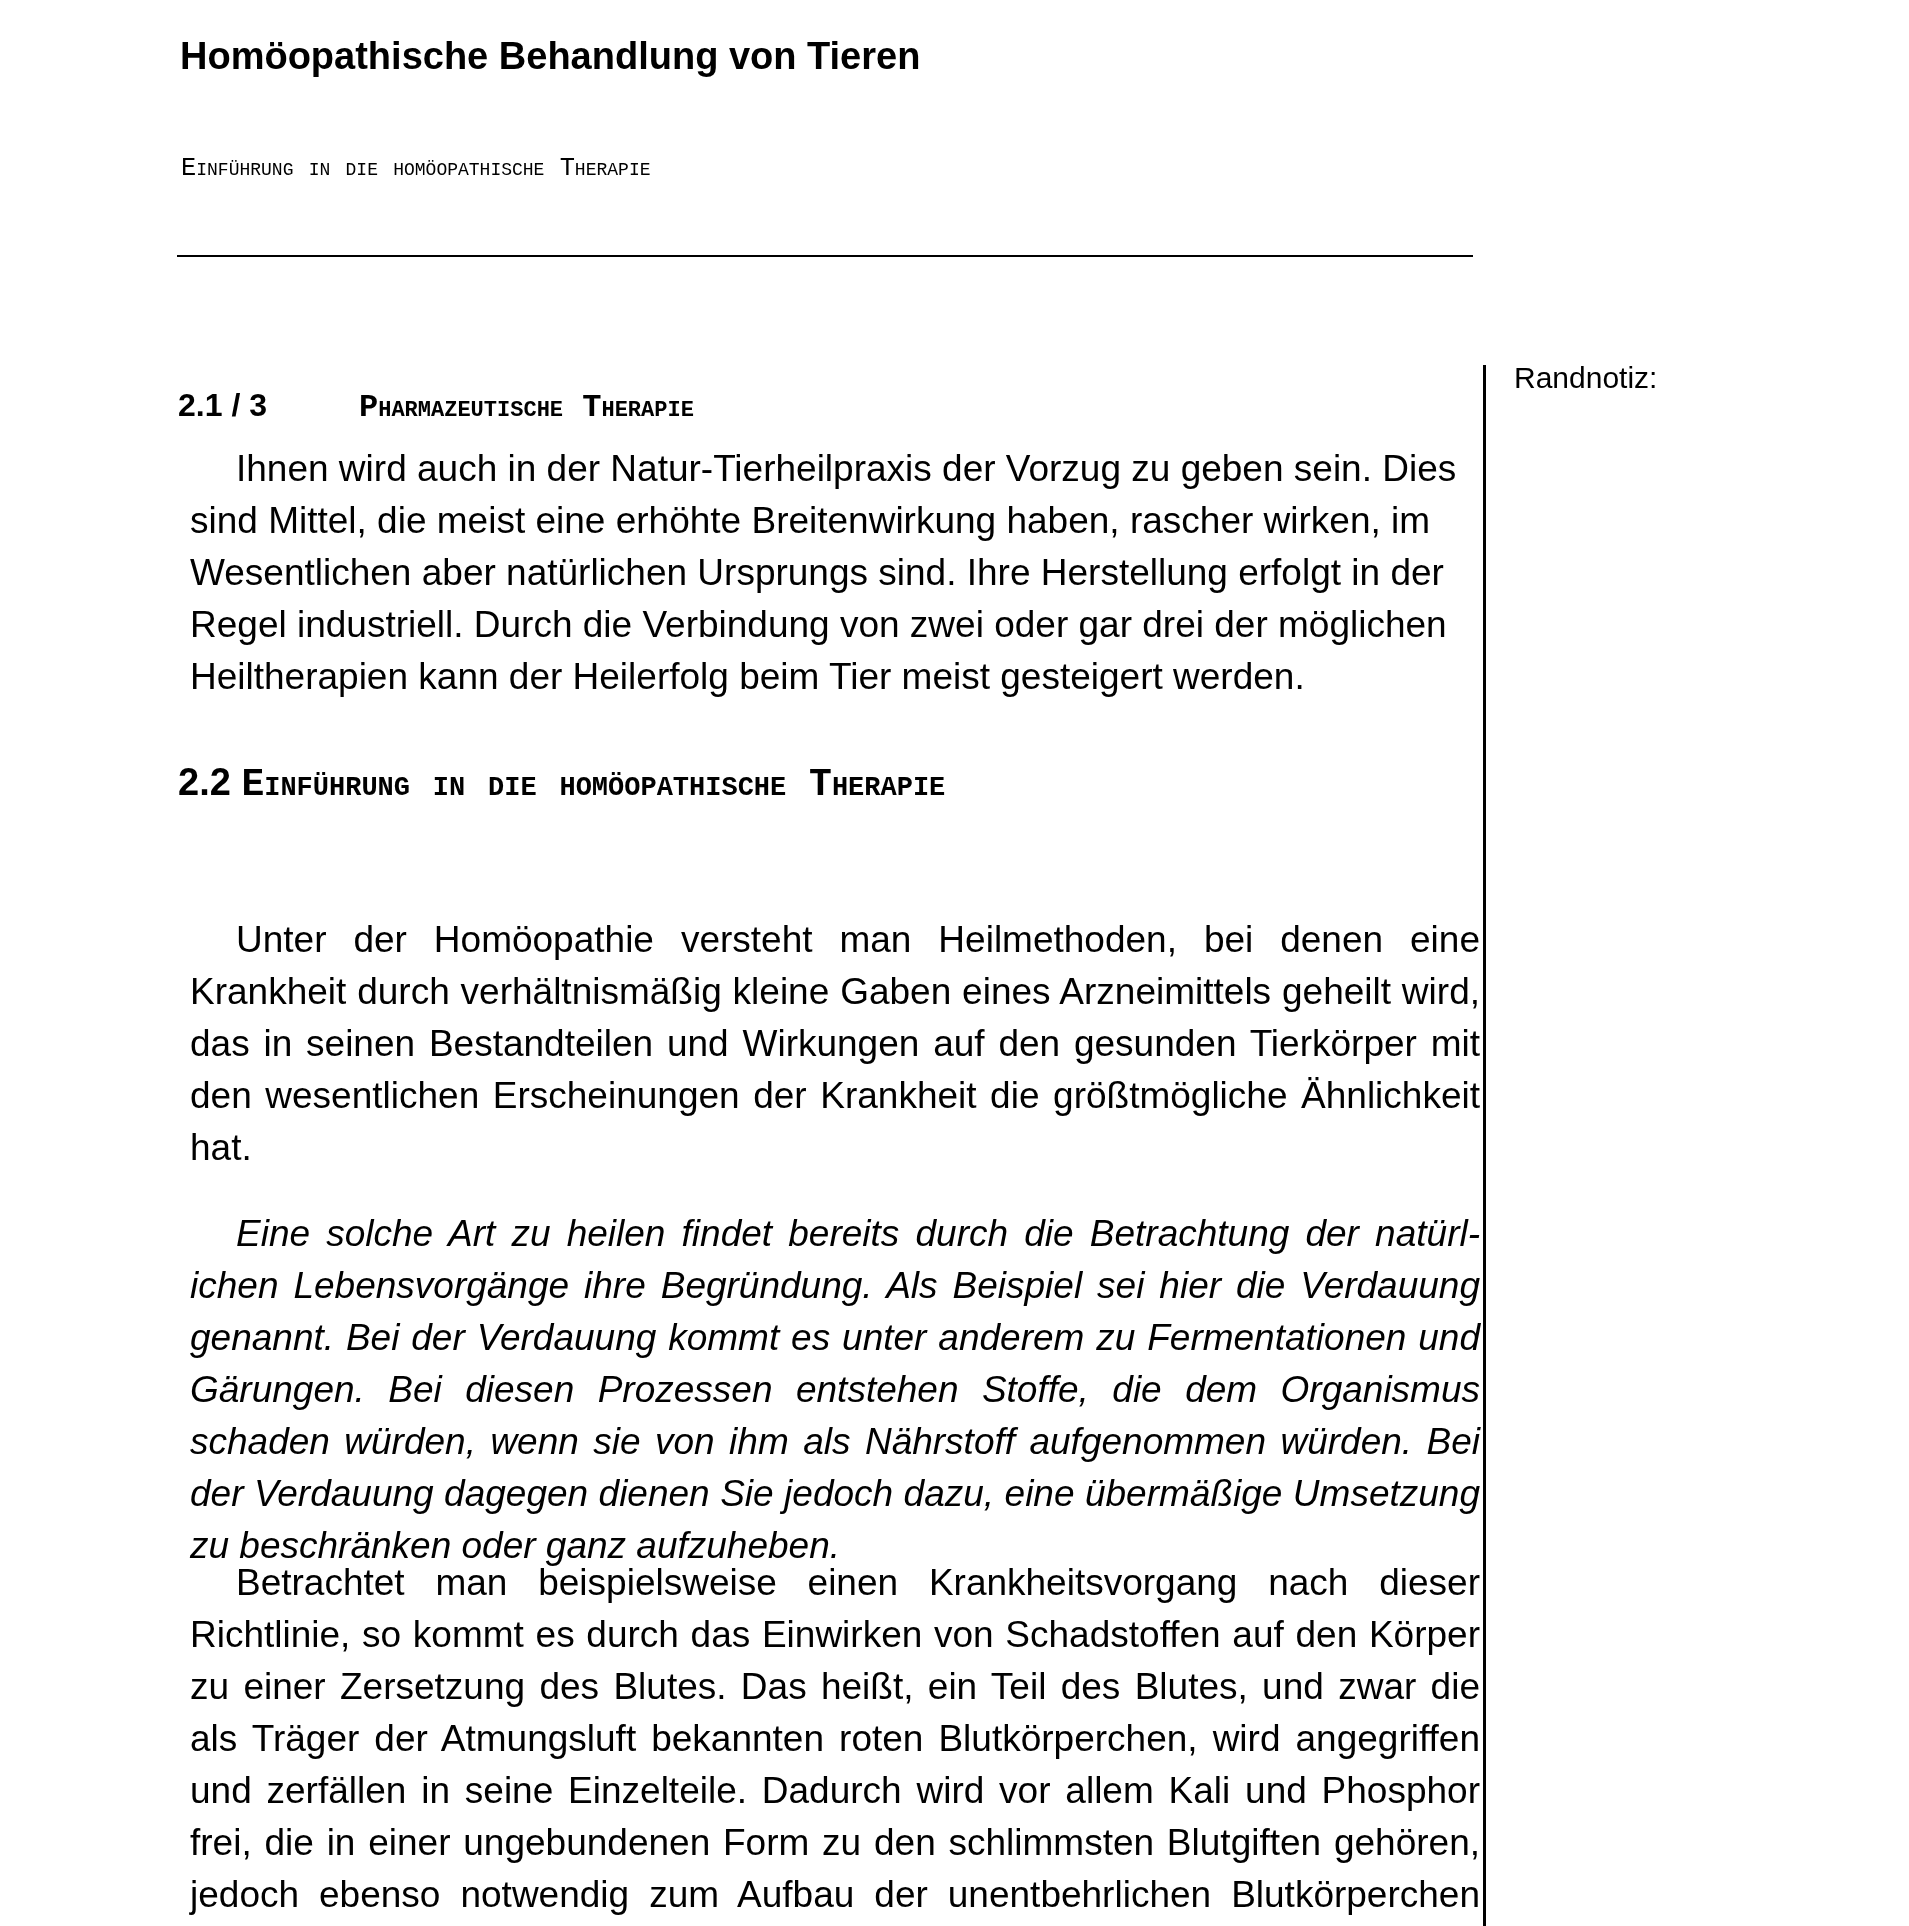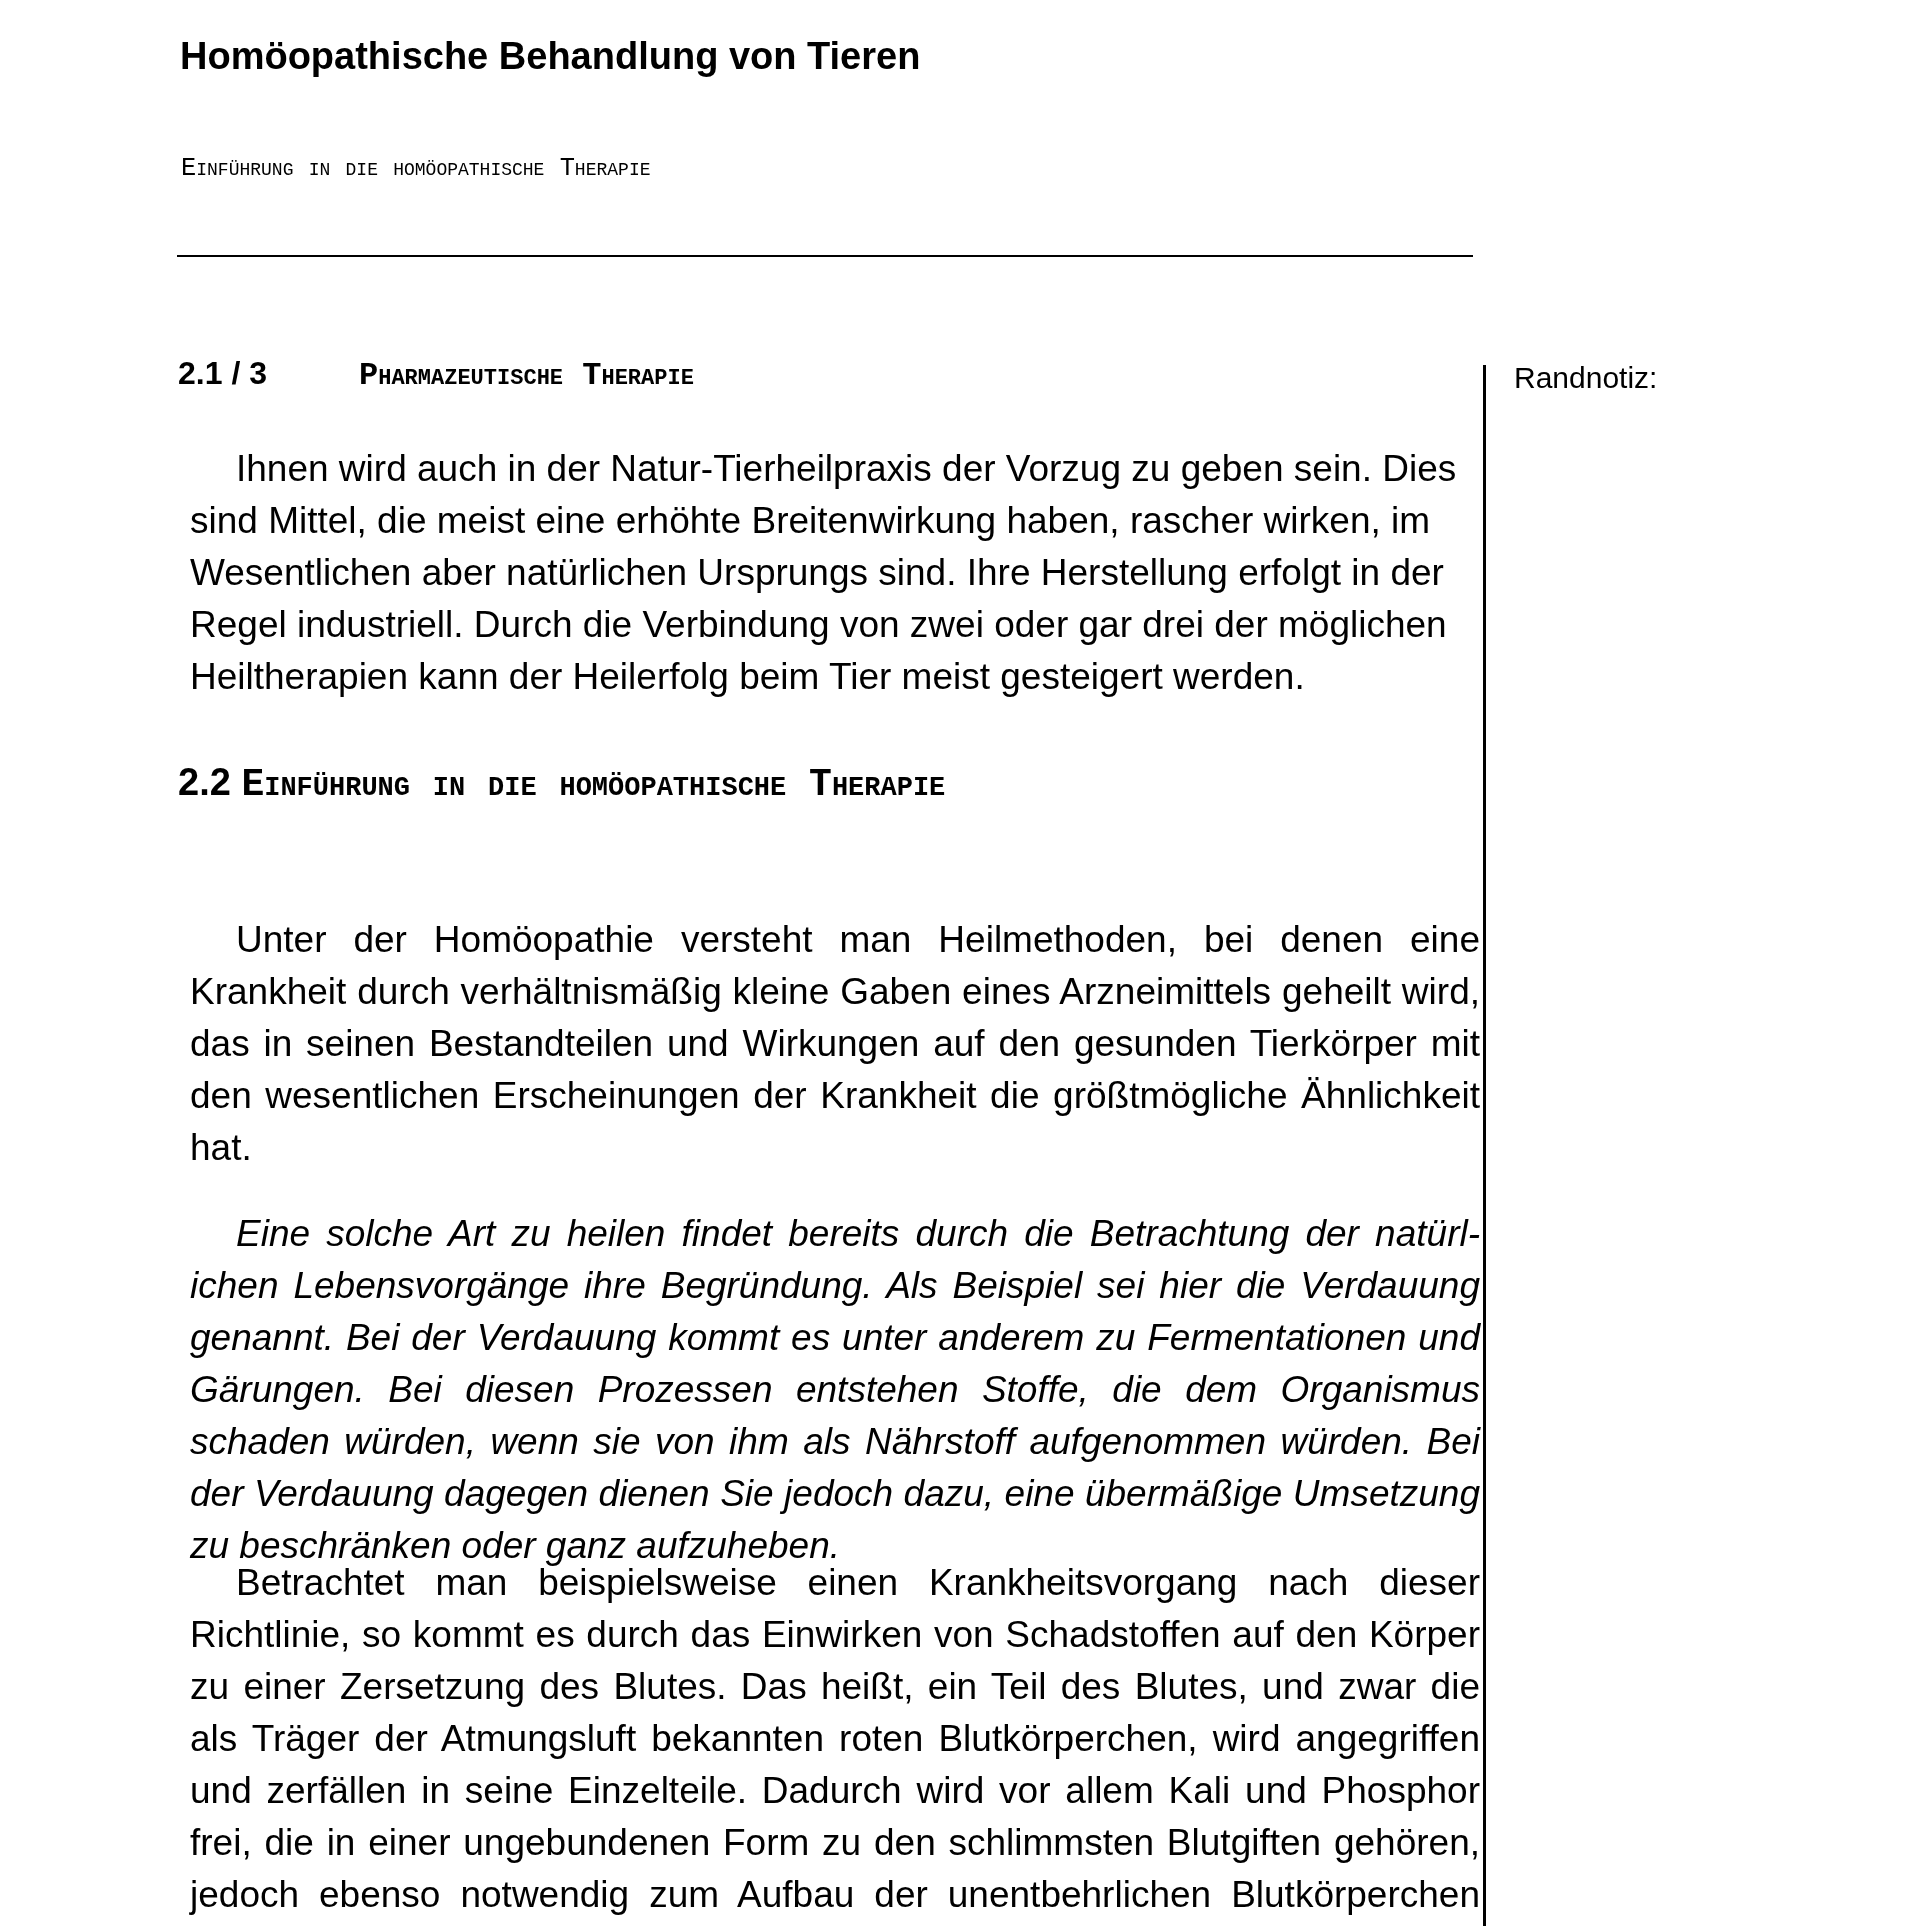--- a/index.html
+++ b/index.html
@@ -7,21 +7,21 @@
          font-family: "Liberation Sans", sans-serif; color: #000; }
   .abs { position: absolute; }
   .doc-title { left: 180px; top: 35px; font-size: 38px; font-weight: bold; white-space: nowrap; }
   .running-head { left: 181px; top: 154px; font-size: 25.4px; font-variant: small-caps; white-space: nowrap; letter-spacing: 0px; }
   .running-head, .h-sub .sc, .h-main .sc { font-family: Liberation Mono, monospace; }
   .head-rule { left: 177px; top: 255px; width: 1296px; height: 1.9px; background: #000; }
   .margin-line { left: 1483px; top: 365px; width: 2.7px; height: 2224px; background: #000; }
   .margin-note { left: 1514px; top: 361px; font-size: 30px; white-space: nowrap; }
   .content { left: 178px; top: 0; width: 1290px; }
   .h-sub { position: absolute; top: 355px; left: 0; font-size: 32px; font-weight: bold; white-space: nowrap; }
-  .h-sub .num { display: inline-block; width: 181px; }
+  .h-sub .num { display: inline-block; width: 181px; margin-top: 32px; }
   .h-sub .sc { font-variant: small-caps; }
   .h-main { position: absolute; top: 761px; left: 0; font-size: 38px; font-weight: bold; white-space: nowrap; text-align: center; }
   .h-main .sc { font-variant: small-caps; }
   .para { position: absolute; left: 0; width: 1290px; font-size: 37px; line-height: 52px;
           text-align: justify; text-indent: 46px; margin: 12px; hyphens: manual; }
   .p1 { top: 431px; text-align: left; }
   .p2 { top: 902px; }
   .p3 { top: 1196px; font-style: italic; }
   .p4 { top: 1545px; }
 </style>

